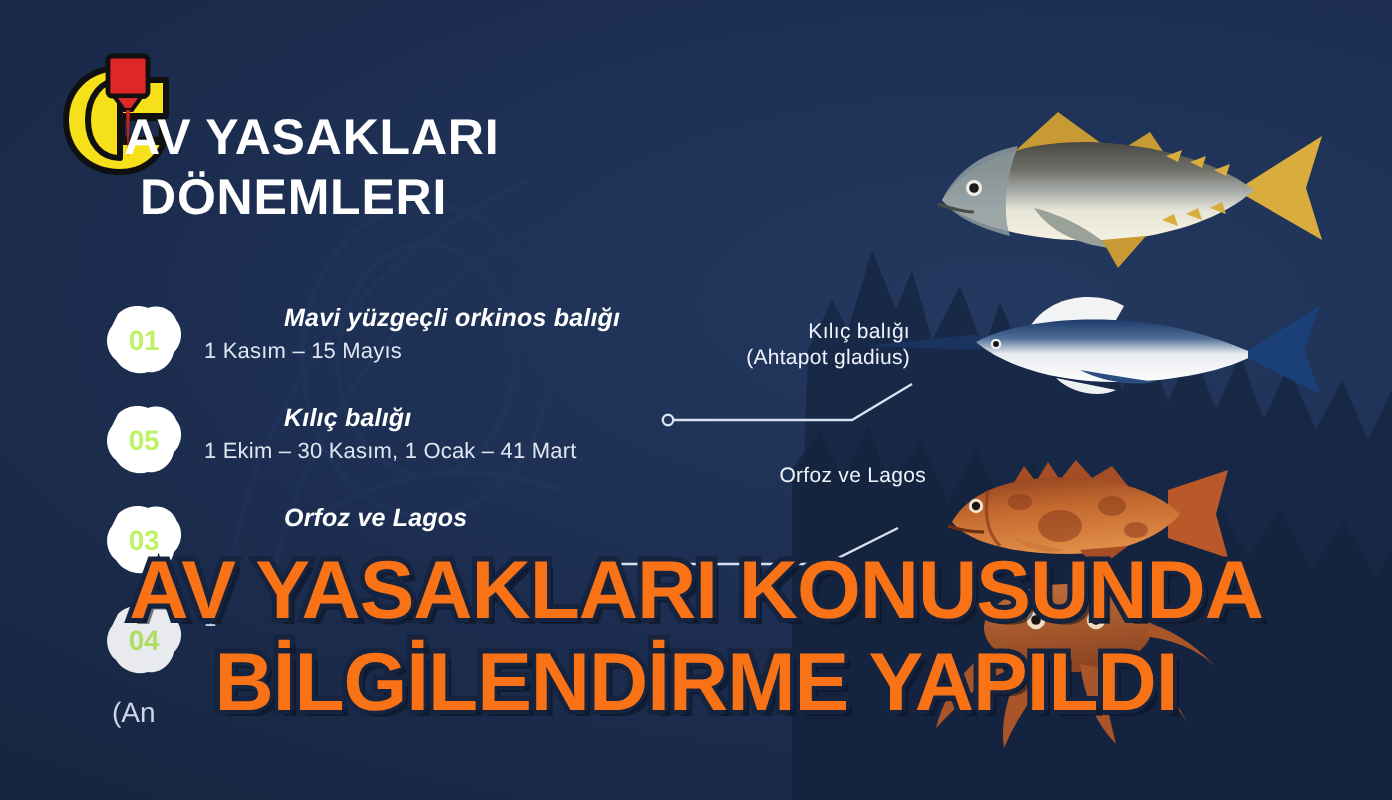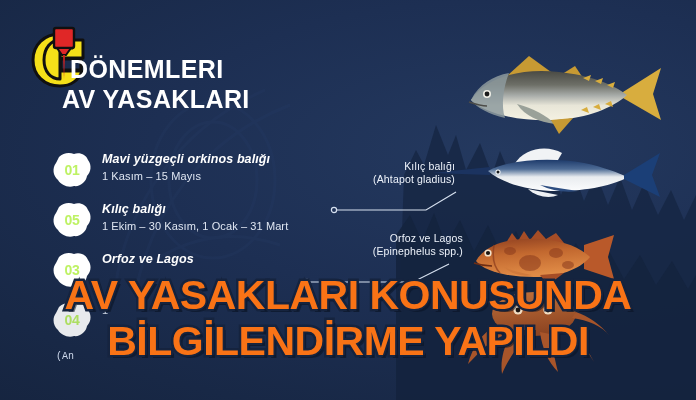--- a/index.html
+++ b/index.html
@@ -106,20 +106,21 @@
     letter-spacing: -.2px;
   }
   .item-text { margin-left: 50px; padding-top: 1px; }
   .item-name {
     color: #ffffff;
     font-weight: bold;
     font-style: italic;
     font-size: 12.5px;
     line-height: 16px;
     letter-spacing: .1px;
+    margin-left: 40px;
   }
   .item-dates {
     color: #dfe6f2;
     font-size: 11px;
     line-height: 16px;
     margin-top: 1px;
     letter-spacing: .1px;
   }
 
   
@@ -164,24 +165,23 @@
     text-shadow:
       0 2px 0 #16243f, 0 -2px 0 #16243f,
       2px 0 0 #16243f, -2px 0 0 #16243f,
       3px 3px 0 rgba(10,18,34,.55);
   }
 
   
   .partial {
     position: absolute;
     color: #ccd7ea;
-    font-size: 10px;
+    font-size: 14px;
     line-height: 13px;
     white-space: nowrap;
-    font-family: Liberation Mono, monospace;
   }
 </style>
 </head>
 <body>
 
 <div id="stage">
 
   <div class="bg-base"></div>
 
   <div class="watermark">
@@ -351,22 +351,22 @@
       <path fill="#f5e019" stroke="#101010" stroke-width="3" stroke-linejoin="round" d="M36,12 C20,12 9,23 9,38 C9,53 20,64 36,64 C47,64 55,58 58,49 L37,49 L37,36 L59,36
            L59,18 L48,18 L48,26 C44,19 41,18 36,18 C27,18 20,26 20,38 C20,50 27,57 36,57 Z"></path>
 
       <rect x="30" y="6" width="20" height="20" rx="2" fill="#e02727" stroke="#101010" stroke-width="2.4"></rect>
       <path d="M33,26 L47,26 L42,33 L38,33 Z" fill="#e02727" stroke="#101010" stroke-width="2"></path>
       <path d="M39,33 L40,57 L41,33 Z" fill="#cc1f1f"></path>
     </svg>
   </div>
 
   <div class="title-block">
+    <div class="title-line">AV YASAKLARI</div>
     <div class="title-line second">DÖNEMLERI</div>
-    <div class="title-line">AV YASAKLARI</div>
   </div>
 
   <div class="list">
 
     <div class="list-item">
       <div class="badge">
         <svg viewBox="0 0 40 36">
           <path fill="#ffffff" d="M7,5 C11,1 17,0 22,2 C27,0 34,2 36,8 C40,13 39,20 35,24
             C34,30 28,35 22,34 C16,36 9,33 6,28 C1,24 0,16 4,11 Z"></path>
         </svg>
@@ -381,21 +381,21 @@
     <div class="list-item">
       <div class="badge">
         <svg viewBox="0 0 40 36">
           <path fill="#ffffff" d="M7,5 C11,1 17,0 22,2 C27,0 34,2 36,8 C40,13 39,20 35,24
             C34,30 28,35 22,34 C16,36 9,33 6,28 C1,24 0,16 4,11 Z"></path>
         </svg>
         <div class="badge-num">05</div>
       </div>
       <div class="item-text">
         <div class="item-name">Kılıç balığı</div>
-        <div class="item-dates">1 Ekim – 30 Kasım, 1 Ocak – 31 Mart</div>
+        <div class="item-dates">1 Ekim – 30 Kasım, 1 Ocak – 41 Mart</div>
       </div>
     </div>
 
     <div class="list-item">
       <div class="badge">
         <svg viewBox="0 0 40 36">
           <path fill="#ffffff" d="M7,5 C11,1 17,0 22,2 C27,0 34,2 36,8 C40,13 39,20 35,24
             C34,30 28,35 22,34 C16,36 9,33 6,28 C1,24 0,16 4,11 Z"></path>
         </svg>
         <div class="badge-num">03</div>
@@ -428,21 +428,20 @@
     <div class="cl-leader" style="left:-15px; top:30px;">
       <svg width="130" height="24" viewBox="0 0 130 24">
         <circle cx="4" cy="20" r="2.6" fill="none" stroke="#d7e1f0" stroke-width="1.2"></circle>
         <path d="M7,20 L96,20 L126,2" stroke="#d7e1f0" stroke-width="1.2" fill="none"></path>
       </svg>
     </div>
   </div>
 
   <div class="callout" style="left:335px; top:232px; width:128px;">
     <div class="cl-text">Orfoz ve Lagos</div>
-    <div class="cl-text">(Epinephelus spp.)</div>
     <div class="cl-leader" style="left:-32px; top:30px;">
       <svg width="152" height="24" viewBox="0 0 152 24">
         <circle cx="4" cy="20" r="2.6" fill="none" stroke="#d7e1f0" stroke-width="1.2"></circle>
         <path d="M7,20 L110,20 L146,2" stroke="#d7e1f0" stroke-width="1.2" fill="none"></path>
       </svg>
     </div>
   </div>
 
 
   <div class="partial" style="left:56px; top:350px;">(An</div>

